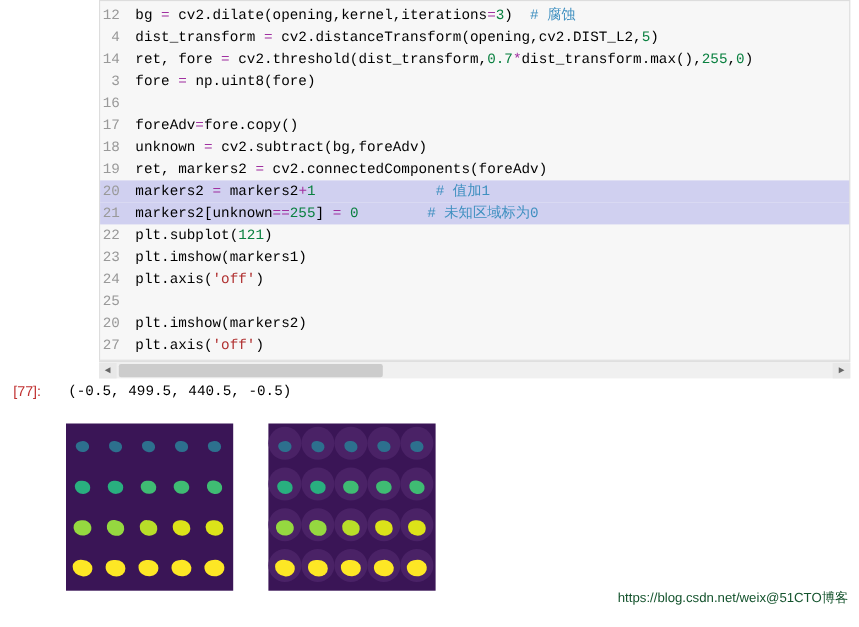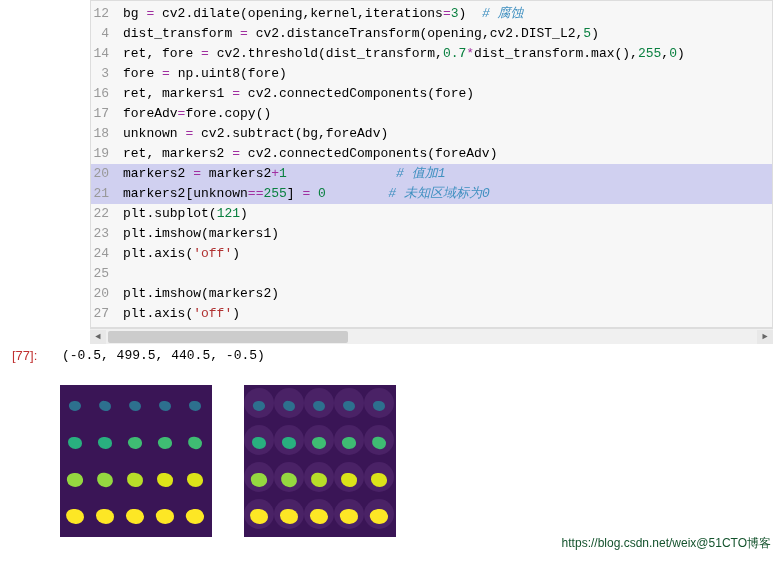--- a/index.html
+++ b/index.html
@@ -37,21 +37,21 @@
       flex-shrink: 0;
     }
     .line-content {
       white-space: pre;
       color: #000;
     }
     .tok-name { color: #000; }
     .tok-op { color: #a030a0; }
     .tok-num { color: #0a8040; }
     .tok-str { color: #b03030; }
-    .tok-comment { color: #4090c0; font-style: italic; }
+    .tok-comment { color: #4090c0; }
     .scrollbar {
       height: 16px;
       background: #f0f0f0;
       border-top: 1px solid #ddd;
       position: relative;
       margin-left: 90px;
       margin-right: 8px;
     }
     .scroll-btn {
       position: absolute;
@@ -140,21 +140,20 @@
     <div class="code-line">
       <span class="line-num">14</span>
       <span class="line-content"><span class="tok-name">ret, fore </span><span class="tok-op">=</span><span class="tok-name"> cv2.threshold(dist_transform,</span><span class="tok-num">0.7</span><span class="tok-op">*</span><span class="tok-name">dist_transform.max(),</span><span class="tok-num">255</span><span class="tok-name">,</span><span class="tok-num">0</span><span class="tok-name">)</span></span>
     </div>
     <div class="code-line">
       <span class="line-num">3</span>
       <span class="line-content"><span class="tok-name">fore </span><span class="tok-op">=</span><span class="tok-name"> np.uint8(fore)</span></span>
     </div>
     <div class="code-line">
       <span class="line-num">16</span>
-      <span class="line-content"><span class="tok-name">ret, markers1 </span><span class="tok-op">=</span><span class="tok-name"> cv2.connectedComponents(fore)</span></span>
     </div>
     <div class="code-line">
       <span class="line-num">17</span>
       <span class="line-content"><span class="tok-name">foreAdv</span><span class="tok-op">=</span><span class="tok-name">fore.copy()</span></span>
     </div>
     <div class="code-line">
       <span class="line-num">18</span>
       <span class="line-content"><span class="tok-name">unknown </span><span class="tok-op">=</span><span class="tok-name"> cv2.subtract(bg,foreAdv)</span></span>
     </div>
     <div class="code-line">

